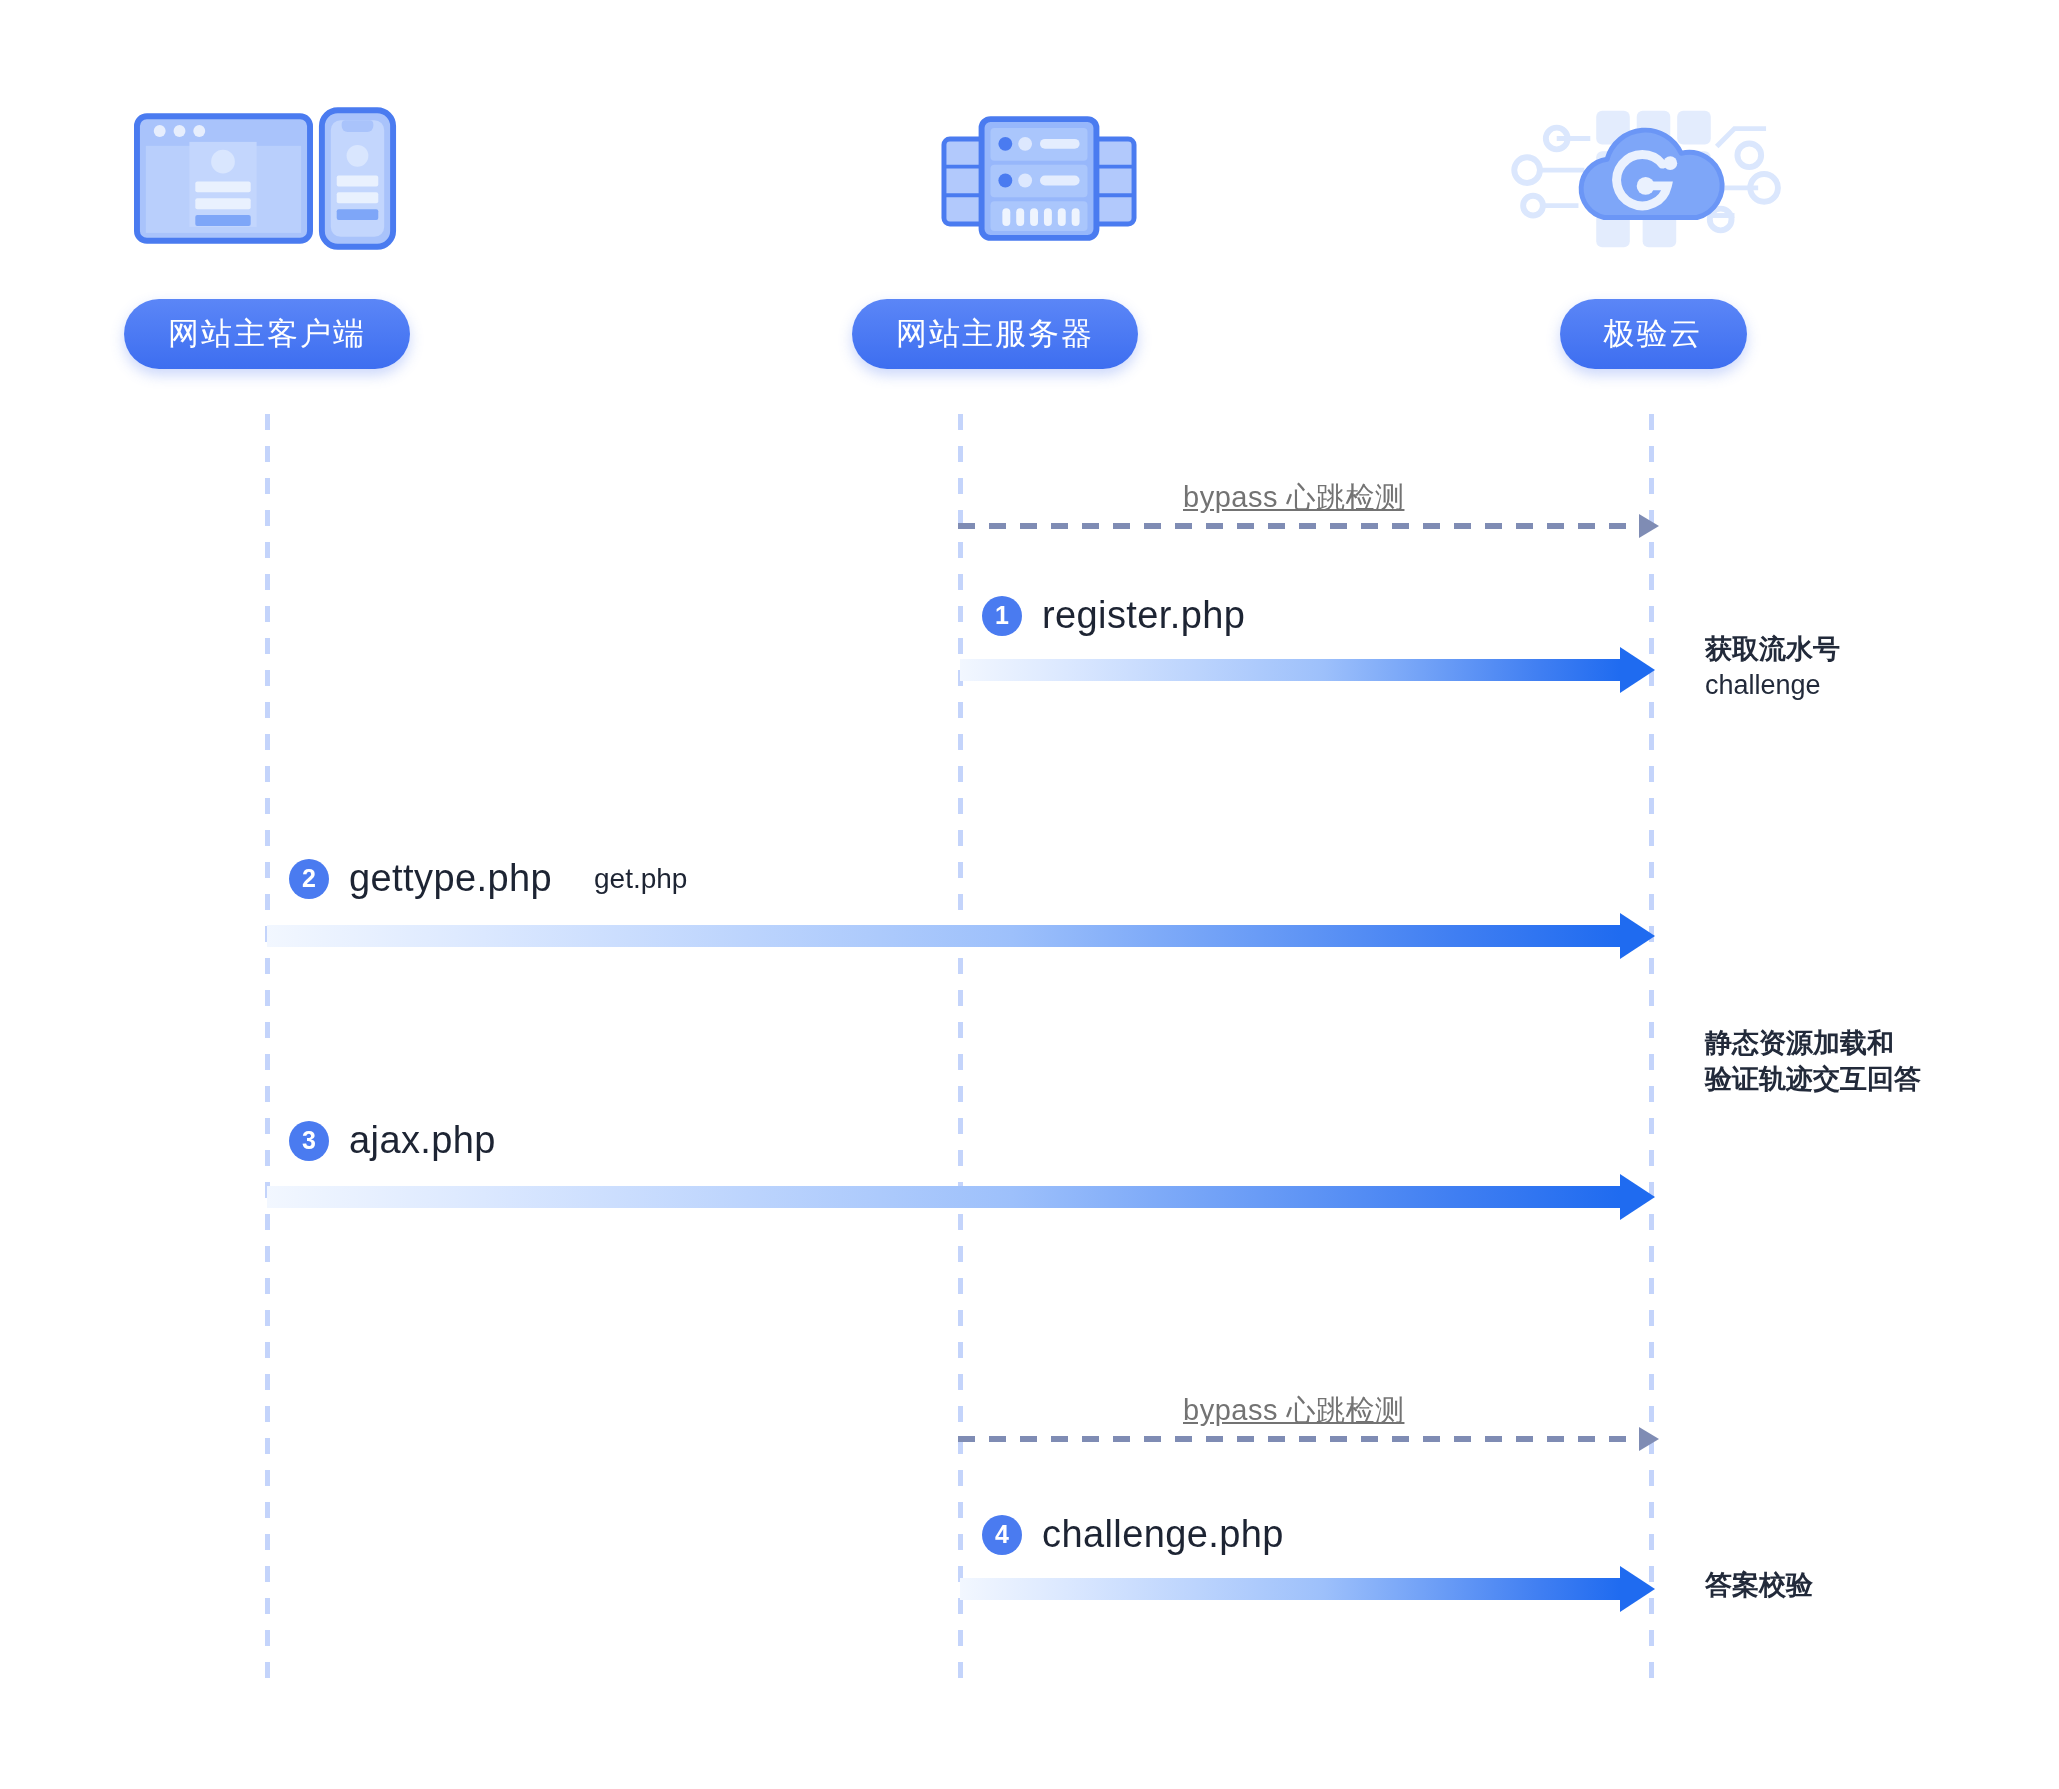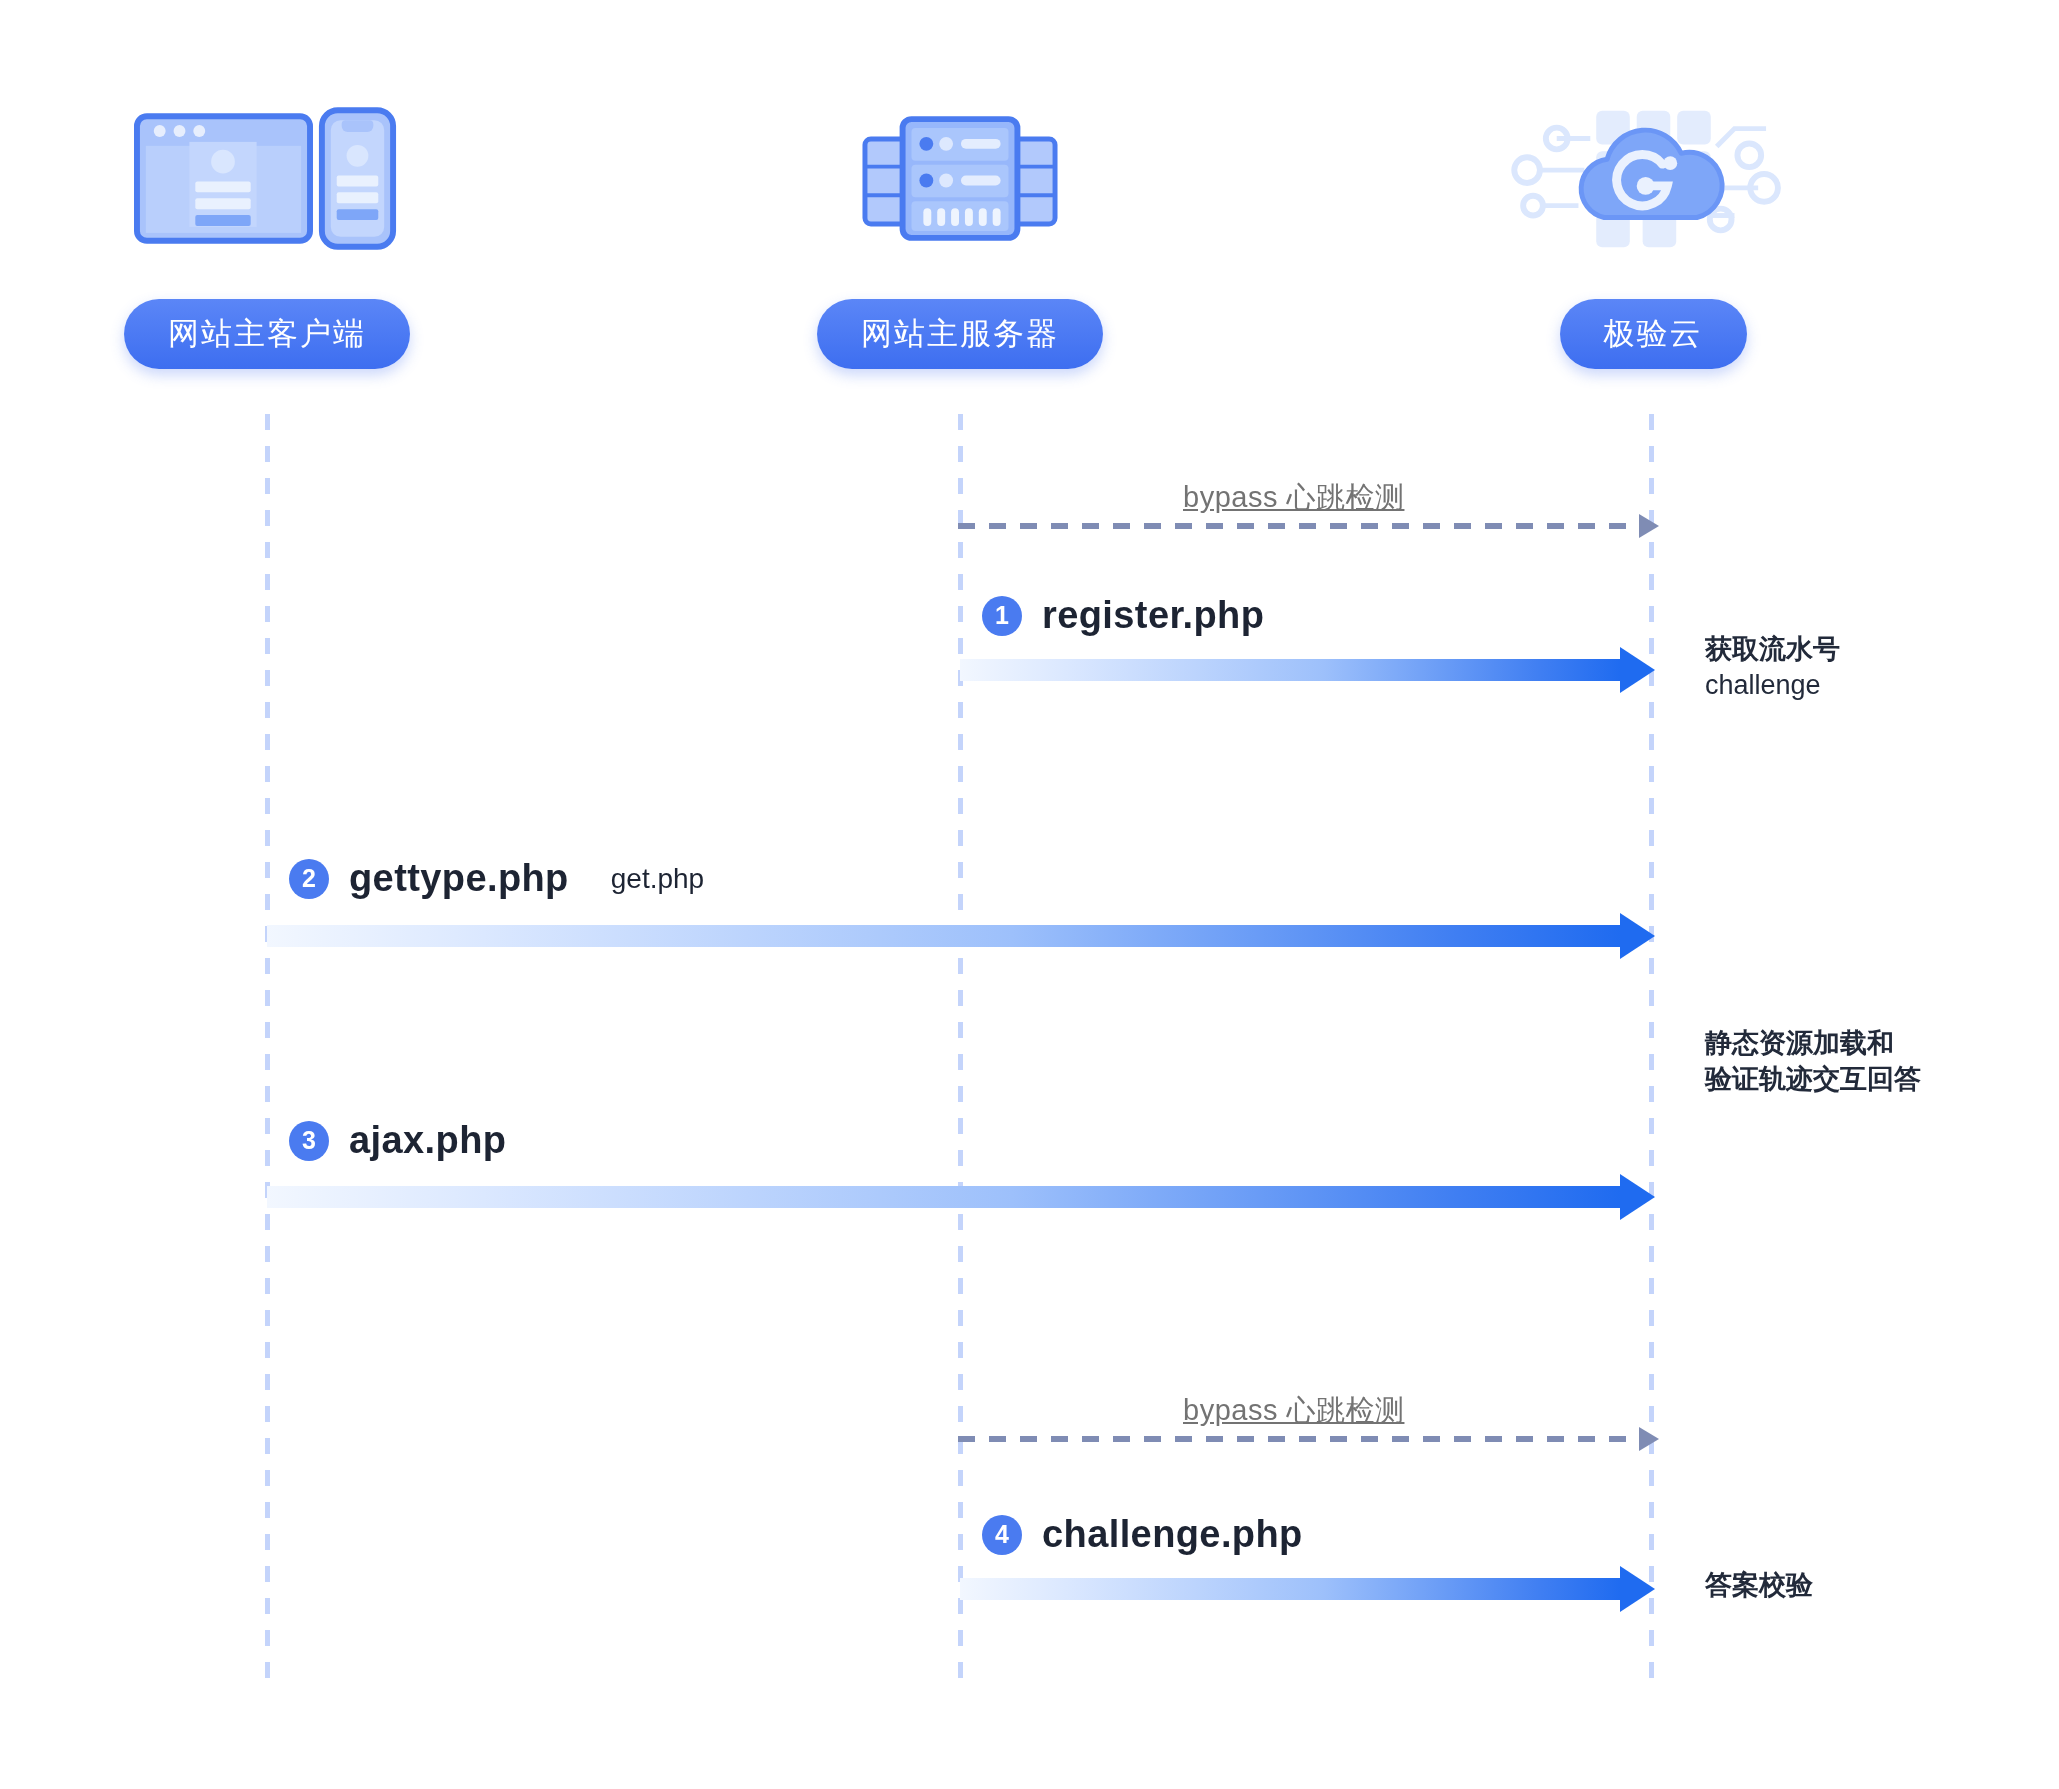--- a/index.html
+++ b/index.html
@@ -139,21 +139,20 @@
     display: flex;
     align-items: center;
     justify-content: center;
     flex: 0 0 auto;
   }
   .step-text {
     margin-left: 20px;
     font-size: 38px;
     color: #1d2433;
     letter-spacing: 0.4px;
-    font-weight: bold;
   }
   .step-text2 { margin-left: 42px; font-size: 28px; color: #1d2433; }
 
   
   .note {
     position: absolute;
     font-size: 27px;
     font-weight: bold;
     color: #222a3a;
     line-height: 1.35;
@@ -184,21 +183,21 @@
         <path d="M214 16 h24 a4 4 0 0 1 4 4 v2 a6 6 0 0 1 -6 6 h-20 a6 6 0 0 1 -6 -6 v-2 a4 4 0 0 1 4 -4 z" fill="#a9c3fb"></path>
         <circle cx="226" cy="52" r="11" fill="#d9e6fe"></circle>
         <rect x="205" y="72" width="42" height="11" rx="2" fill="#e9f1fe"></rect>
         <rect x="205" y="89" width="42" height="11" rx="2" fill="#e9f1fe"></rect>
         <rect x="205" y="106" width="42" height="11" rx="2" fill="#7ea6f8"></rect>
       </svg>
     </div>
     <div class="actor-pill">网站主客户端</div>
   </div>
 
-  <div class="actor" style="left:782px;">
+  <div class="actor" style="left:782px;align-items:flex-end;">
     <div class="actor-icon">
       <svg width="198" height="135" viewBox="0 0 200 136" xmlns="http://www.w3.org/2000/svg">
         <rect x="4" y="28" width="52" height="86" rx="6" fill="#b2c9fc" stroke="#4a7bf0" stroke-width="5"></rect>
         <line x1="6" y1="56" x2="56" y2="56" stroke="#4a7bf0" stroke-width="4"></line>
         <line x1="6" y1="85" x2="56" y2="85" stroke="#4a7bf0" stroke-width="4"></line>
         <rect x="144" y="28" width="52" height="86" rx="6" fill="#b2c9fc" stroke="#4a7bf0" stroke-width="5"></rect>
         <line x1="144" y1="56" x2="194" y2="56" stroke="#4a7bf0" stroke-width="4"></line>
         <line x1="144" y1="85" x2="194" y2="85" stroke="#4a7bf0" stroke-width="4"></line>
         <rect x="42" y="8" width="116" height="120" rx="9" fill="#97b7fb" stroke="#4a7bf0" stroke-width="6"></rect>
         <rect x="51" y="17" width="98" height="33" rx="4" fill="#aac6fc"></rect>

